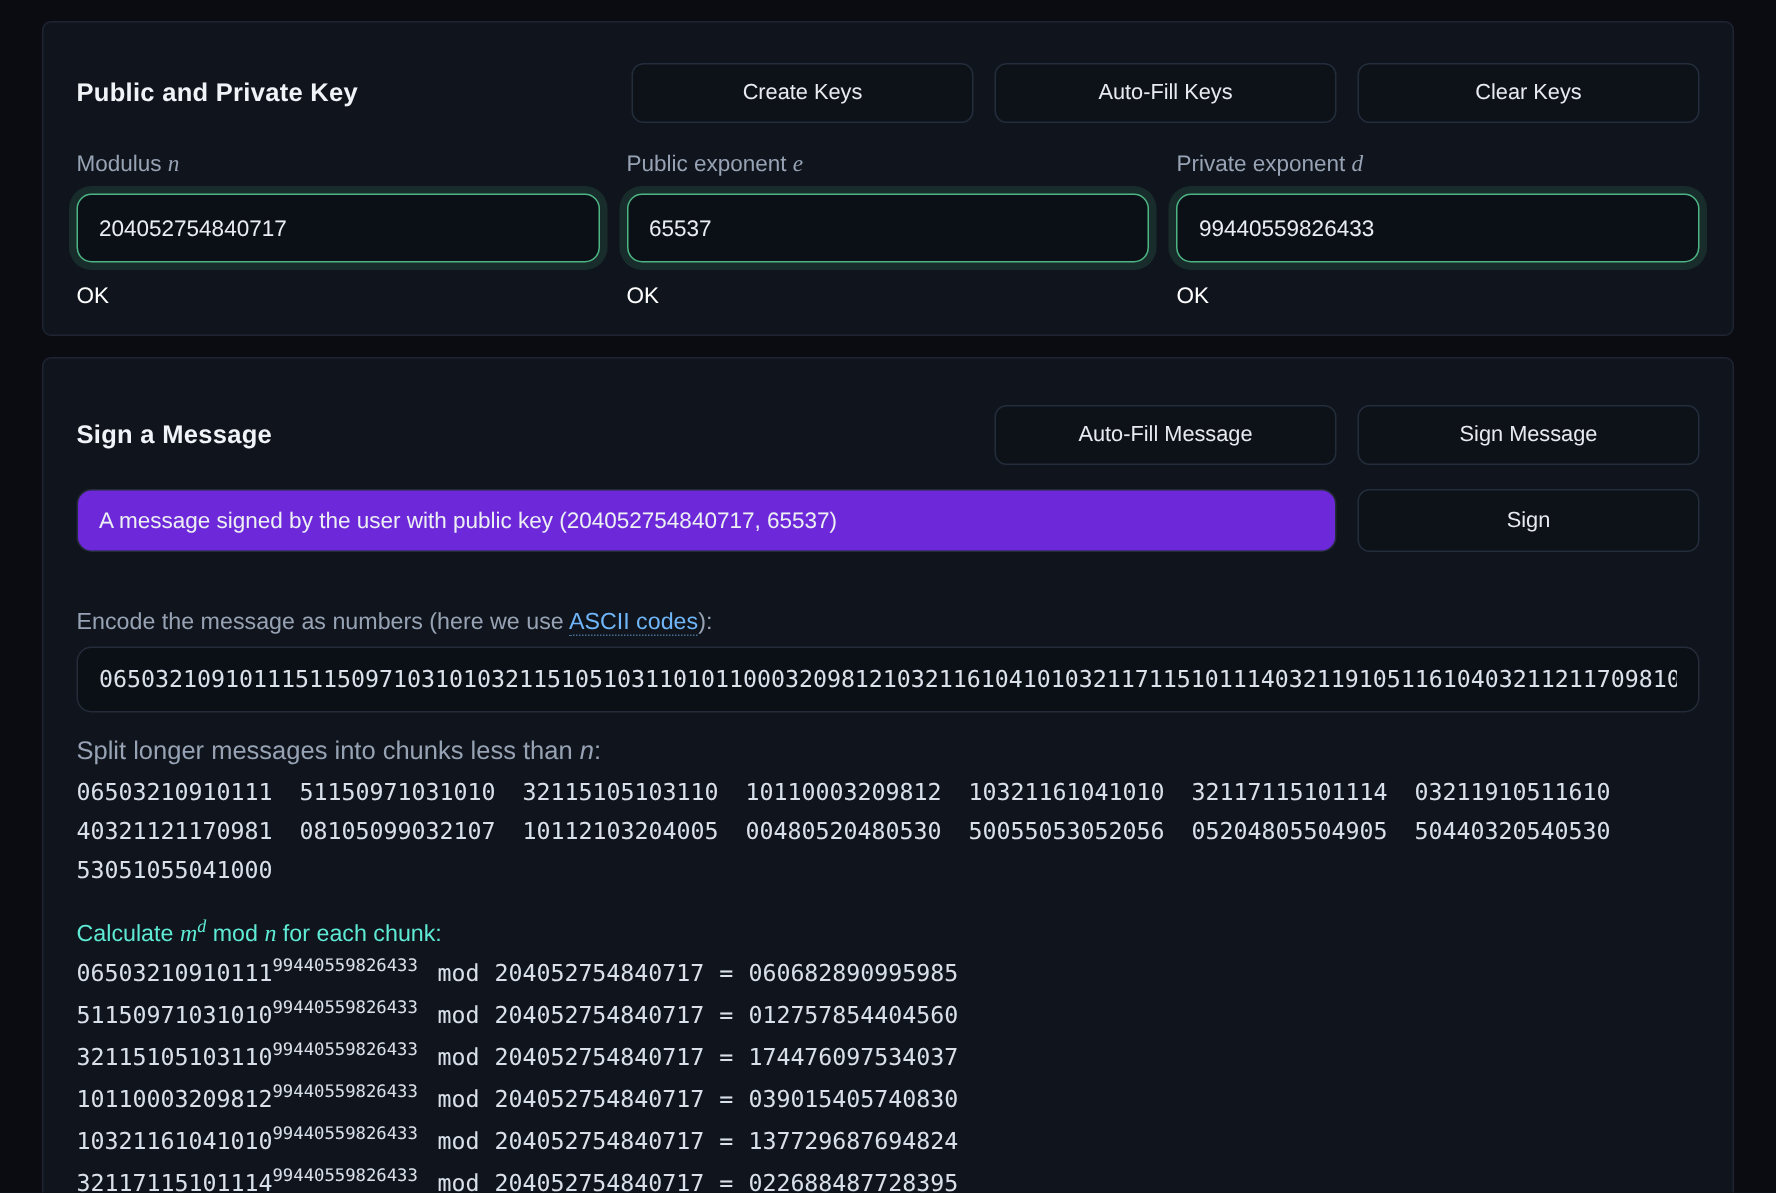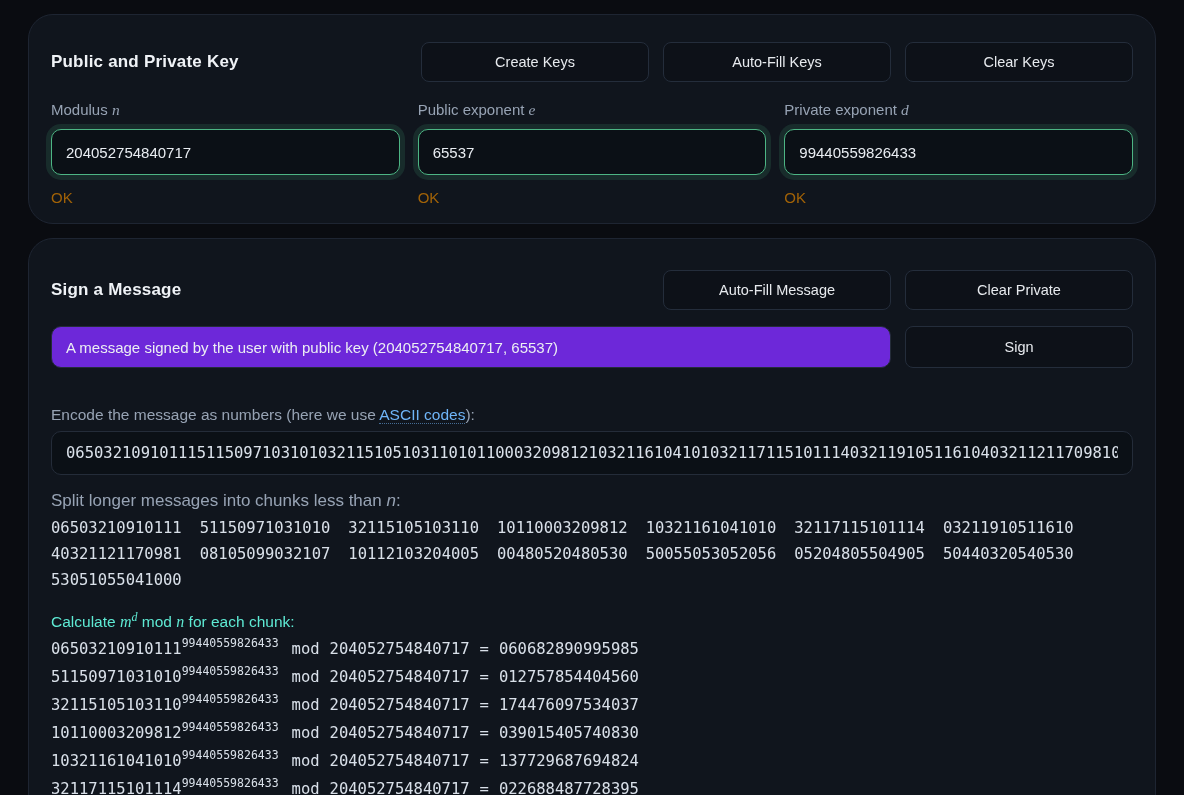--- a/index.html
+++ b/index.html
@@ -9,21 +9,21 @@
     font-family: "Liberation Sans", sans-serif;
     color: #e9edf2;
     position: relative;
   }
   .card {
     position: absolute;
     left: 28px;
     width: 1128px;
     background: #10151d;
     border: 1px solid #1e2532;
-    border-radius: 25px;
+    border-radius: 6px;
     padding: 0 22px;
   }
   #key-card { top: 14px; height: 210px; }
   #sign-card { top: 238px; height: 620px; }
 
   .card-header { display: flex; align-items: center; margin-top: 27px; height: 40px; }
   #sign-card .card-header { margin-top: 31px; }
   .card-title { font-size: 17px; font-weight: 700; color: #f0f3f7; letter-spacing: .2px; margin-right: auto; }
   .btn-group { display: flex; gap: 14px; align-items: center; }
   .btn {
@@ -47,21 +47,21 @@
     background: #0b1016;
     border: 1.5px solid #4db584;
     border-radius: 10px;
     box-shadow: 0 0 0 5px rgba(77,181,132,0.14);
     color: #e9edf2;
     font-family: "Liberation Sans", sans-serif;
     font-size: 15px;
     padding: 0 14px;
     outline: none;
   }
-  .field-status { margin-top: 14px; font-size: 15px; color: #a16207; height: 20px; }
+  .field-status { margin-top: 14px; font-size: 15px; color: #ffffff; height: 20px; }
 
   .msg-row { display: flex; gap: 14px; margin-top: 16px; }
   .msg-input {
     flex: 1; height: 42px;
     background: #6d28d9;
     border: 1px solid #242c39;
     border-radius: 10px;
     color: #eceff3;
     font-family: "Liberation Sans", sans-serif;
     font-size: 15px;
@@ -152,21 +152,21 @@
       <div class="field-status">OK</div>
     </div>
   </div>
 </div>
 
 <div class="card" id="sign-card">
   <div class="card-header">
     <div class="card-title">Sign a Message</div>
     <div class="btn-group">
       <button class="btn">Auto-Fill Message</button>
-      <button class="btn">Clear Private</button>
+      <button class="btn">Sign Message</button>
     </div>
   </div>
   <div class="msg-row">
     <input class="msg-input" type="text" value="A message signed by the user with public key (204052754840717, 65537)" style="">
     <button class="btn btn-sign">Sign</button>
   </div>
 
   <div class="section-label"><span>Encode the message as numbers (here we use </span><a class="ascii-link">ASCII codes</a><span>):</span></div>
   <input class="encoded-input" type="text" value="065032109101115115097103101032115105103110101100032098121032116104101032117115101114032119105116104032112117098108105099032107101121032040050048052048053050055053052056052048055049055044032054053053051055041" style="">
 

